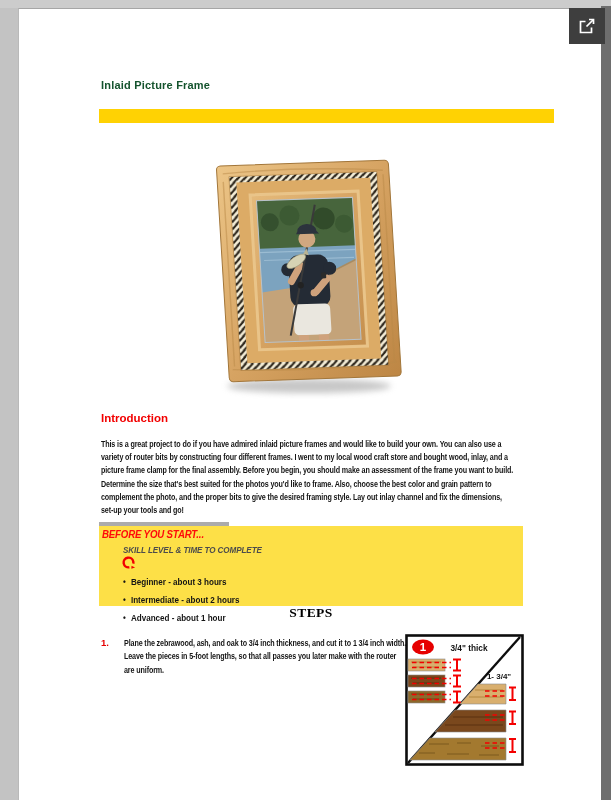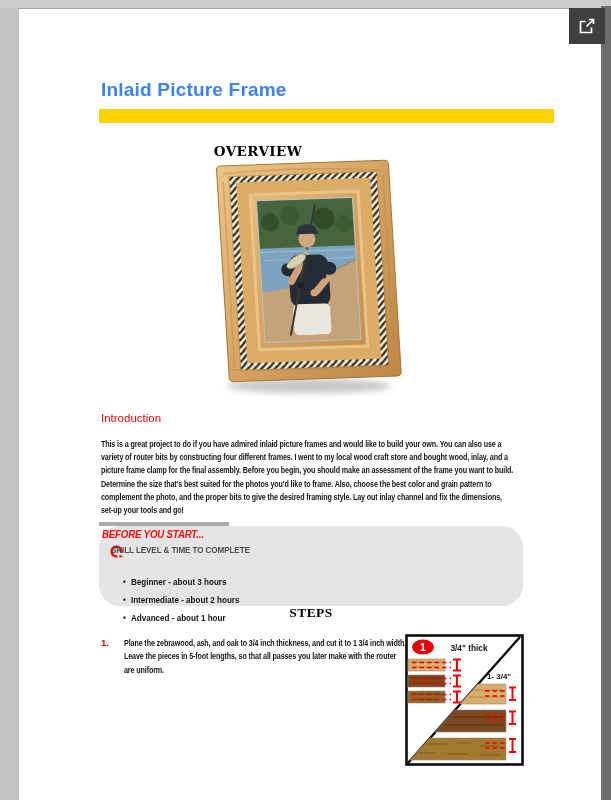--- a/index.html
+++ b/index.html
@@ -12,37 +12,37 @@
   .right-rail{position:absolute;right:0;top:6px;width:10px;height:794px;background:#6e6e6e;z-index:3;}
   .page{
     position:absolute;left:18px;top:8px;width:583px;height:792px;background:#ffffff;
     border-top:1px solid #a6a6a6;border-left:1px solid #b9b9b9;box-sizing:border-box;z-index:1;
   }
   .open-btn{
     position:absolute;left:569px;top:8px;width:36px;height:36px;background:#3e3e3e;
     display:flex;align-items:center;justify-content:center;z-index:6;cursor:pointer;
   }
   .page *{position:absolute;}
-  .doc-title{left:82px;top:70px;font-size:19px;font-weight:bold;color:#3b82f6;letter-spacing:.2px;}
+  .doc-title{left:82px;top:70px;font-size:11px;font-weight:bold;color:#14532d;letter-spacing:.2px;}
   .accent-bar{left:80px;top:100px;width:455px;height:14px;background:#ffd203;}
   .h-serif{font-family:"DejaVu Serif","Liberation Serif",serif;font-weight:bold;font-size:13.5px;color:#000;letter-spacing:.4px;}
   .overview-h{left:149px;top:134px;width:180px;text-align:center;}
   .steps-h{left:202px;top:596px;width:180px;text-align:center;font-family:Liberation Serif, serif;}
   .frame-art{left:193px;top:150px;width:190px;height:240px;}
-  .intro-h{left:82px;top:403px;font-size:11.5px;font-weight:normal;color:#f20000;}
+  .intro-h{left:82px;top:403px;font-size:11.5px;font-weight:bold;color:#f20000;}
   .cond{transform-origin:0 0;}
   .intro-body{
     left:82px;top:429px;width:522px;transform:scaleX(.795);
     font-size:9px;font-weight:bold;color:#151515;line-height:13.2px;letter-spacing:-.15px;
   }
   .gray-tab{left:80px;top:513px;width:130px;height:4px;background:#ababab;}
-  .gray-box{left:80px;top:517px;width:424px;height:80px;background:#e5e5e5;border-radius:21px;}
+  .gray-box{left:80px;top:517px;width:424px;height:80px;background:#fde047;}
   .bys-h{left:3px;top:2px;font-size:11px;font-weight:bold;font-style:italic;color:#ff0a0a;
          transform:scaleX(.88);letter-spacing:-.2px;white-space:nowrap;}
-  .skill-row{left:10px;top:18px;display:flex;align-items:flex-start;gap:2px;}
+  .skill-row{left:22px;top:18px;display:flex;align-items:flex-end;gap:2px;font-style:italic;}
   .skill-row svg{display:block;}
   .skill-label{font-size:9.5px;font-weight:bold;color:#4c4c4c;transform:scaleX(.85);
                transform-origin:0 50%;letter-spacing:-.1px;white-space:nowrap;position:static;}
   .skill-list{left:12px;top:38px;margin:12px;padding:0;list-style:none;width:380px;}
   .skill-list li{position:static;display:block;font-size:9.5px;font-weight:bold;color:#141414;
                  margin-bottom:7px;transform:scaleX(.85);transform-origin:0 0;white-space:nowrap;}
   .skill-list li::before{content:"\2022";margin-right:6px;}
   .step-num{left:82px;top:628px;font-size:9.5px;font-weight:bold;color:#e60000;}
   .step-text{left:105px;top:628px;width:356px;transform:scaleX(.795);
              font-size:9px;font-weight:bold;color:#151515;line-height:13.4px;letter-spacing:-.15px;}
@@ -64,21 +64,20 @@
     </svg>
   </span>
 </div>
 
 <div class="page">
 
   <div class="doc-title">Inlaid Picture Frame</div>
 
   <div class="accent-bar"></div>
 
-  <div class="h-serif overview-h">OVERVIEW</div>
 
   <div class="frame-art">
     <svg width="190" height="240" viewBox="0 0 190 240">
       <defs>
         <linearGradient id="wo" x1="0" y1="0" x2="1" y2="1">
           <stop offset="0" stop-color="#ecc587"></stop>
           <stop offset="0.5" stop-color="#d6a362"></stop>
           <stop offset="1" stop-color="#bd8644"></stop>
         </linearGradient>
         <pattern id="rope" width="7" height="7" patternUnits="userSpaceOnUse">

